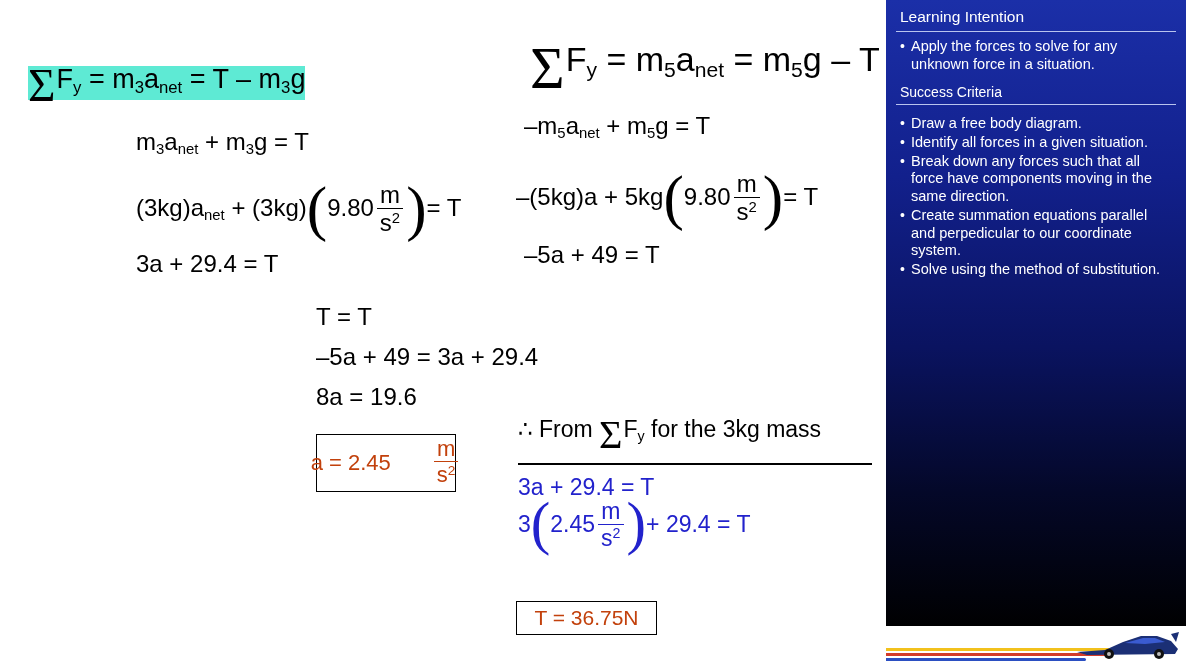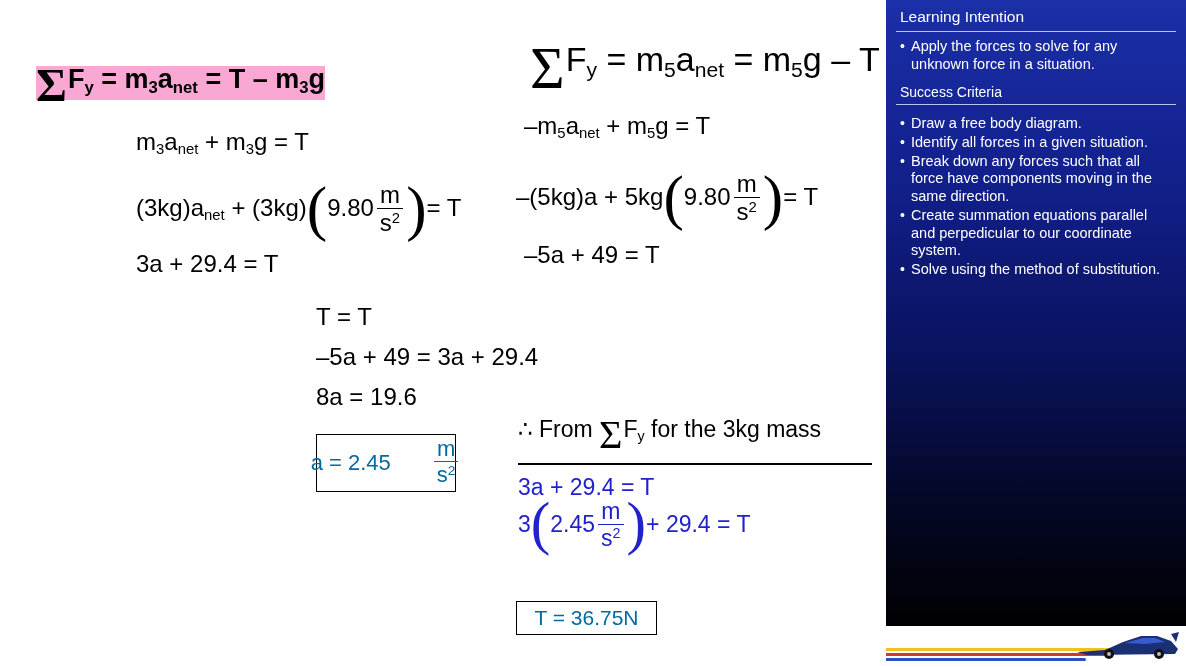--- a/index.html
+++ b/index.html
@@ -72,21 +72,21 @@
     vertical-align: middle;
     line-height: 0.72;
     font-weight: 300;
     position: relative;
     top: -0.02em;
   }
 
   .boxed {
     position: absolute;
     border: 1.5px solid #000000;
-    color: #0369a1;
+    color: #c2410c;
     background: #ffffff;
     display: flex;
     align-items: center;
     justify-content: center;
     white-space: nowrap;
     gap: 40px;
   }
 
   .rule {
     position: absolute;
@@ -170,21 +170,21 @@
     top: 4px;
     width: 105px;
     height: 30px;
   }
 </style>
 </head>
 <body>
 
 <div class="slide">
 
-  <div class="eq" style="left:36px; top:66px; font-size:27px; background:#f9a8d4;font-weight:bold;">
+  <div class="eq" style="left:28px; top:66px; font-size:27px; background:#5eead4;">
     <span class="sum">Σ</span><span>F</span><sub>y</sub><span> = m</span><sub>3</sub><span>a</span><sub>net</sub><span> = T – m</span><sub>3</sub><span>g</span>
   </div>
 
   <div class="eq" style="left:136px; top:130px; font-size:24px;">
     <span>m</span><sub>3</sub><span>a</span><sub>net</sub><span> + m</span><sub>3</sub><span>g = T</span>
   </div>
 
   <div class="eq" style="left:136px; top:183px; font-size:24px;">
     <span>(3kg)a</span><sub>net</sub><span> + (3kg)</span><span class="pbig">(</span><span>9.80</span><span class="frac"><span class="num">m</span><span class="den"><span>s</span><sup>2</sup></span></span><span class="pbig">)</span><span>= T</span>
   </div>

